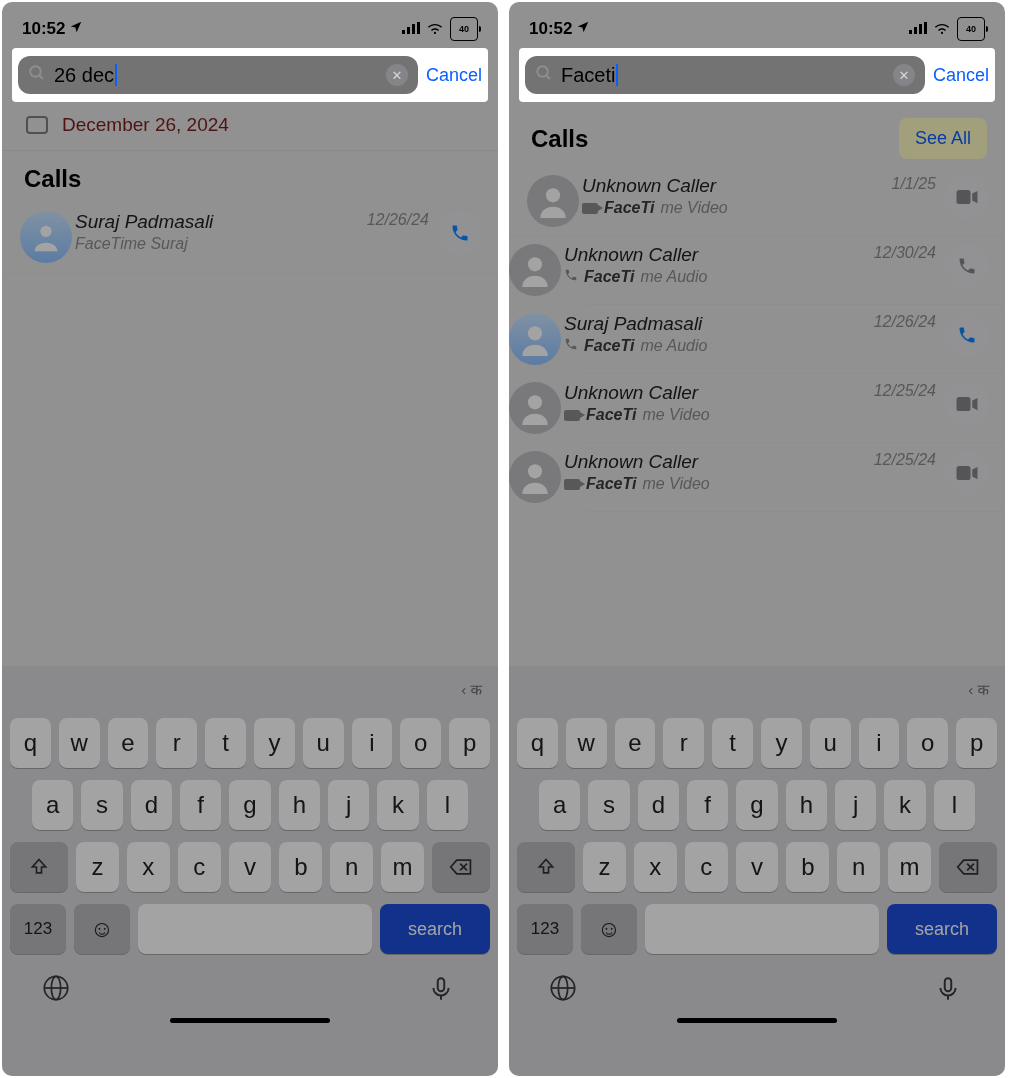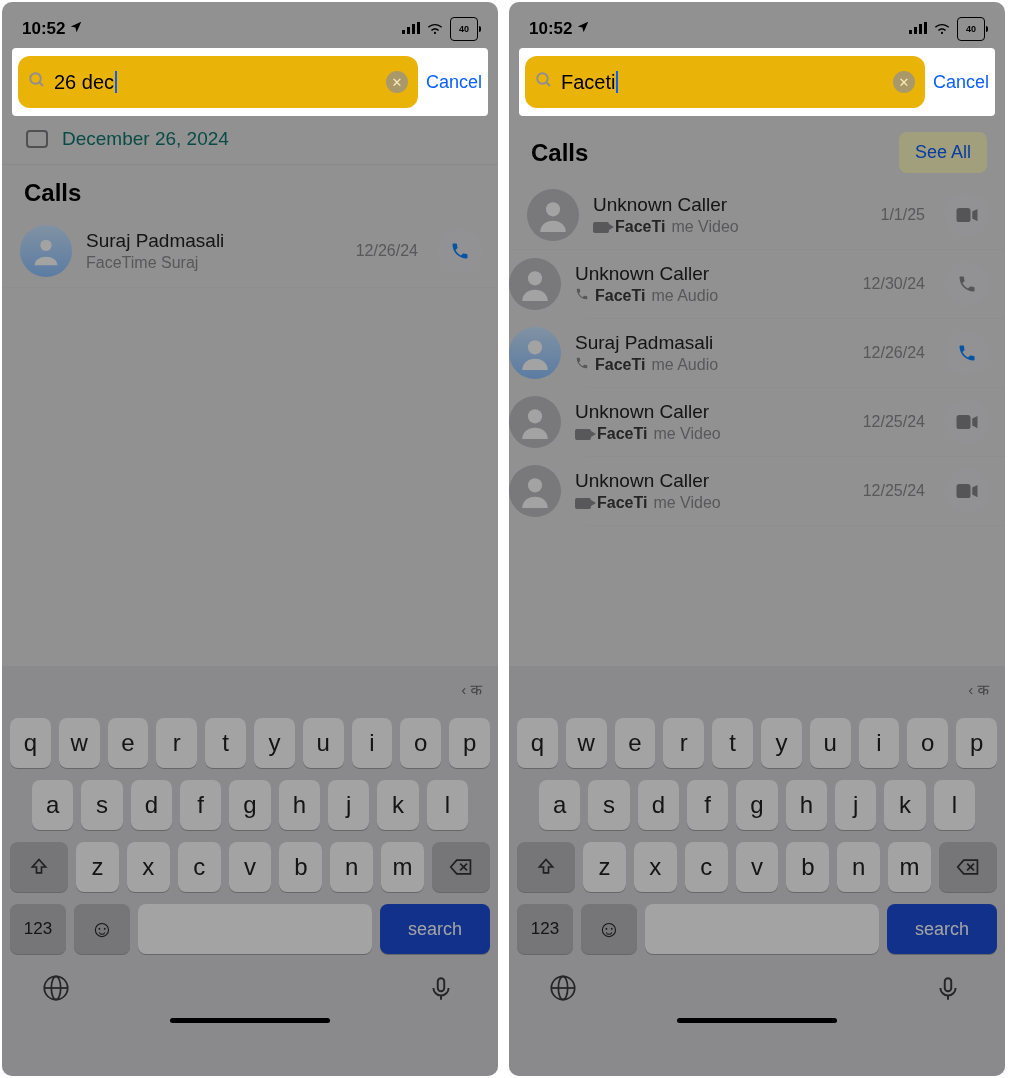--- a/index.html
+++ b/index.html
@@ -29,44 +29,44 @@
   .status .left { display:flex; align-items:center; gap:4px; }
   .status .right { display:flex; align-items:center; gap:6px; }
   .loc-icon { display:inline-block; }
   .batt { border:1.5px solid #000; border-radius:4px; width:28px; height:24px; position:relative; display:flex; align-items:center; font-size:9px; font-weight:700; justify-content:center;}
   .batt::after{content:"";width:2px;height:6px;background:#000;position:absolute;right:-4px;border-radius:0 2px 2px 0;}
   .searchrow {
     display:flex; align-items:center; gap:8px; padding:10px 12px 10px 14px; position:relative; z-index:10;
   }
   .searchrow.highlight { background:#fff; margin:2px 10px 2px 10px; border-radius:4px; padding:8px 6px 8px 6px;}
   .searchbox {
-    flex:1; background:#eab308; border-radius:12px; height:52px;
+    flex:1; background:#737373; border-radius:12px; height:38px;
     display:flex; align-items:center; padding:0 10px; gap:8px; z-index:10;text-align:right;
   }
   .mag { color:#8e8e93; font-size:20px; }
   .clear-btn { width:22px;height:22px;border-radius:11px;background:#8e8e93;opacity:.7;display:flex;align-items:center;justify-content:center;color:#fff;font-size:13px;}
   .cancel { color:#0a60ff; font-size:18px; }
   .cursor { display:inline-block; width:2px; height:22px; background:#0a60ff; vertical-align:middle; margin-left:1px;}
   .input-wrap { flex:1; display:flex; align-items:center; font-size:20px; color:#000; }
   .header-row {
     display:flex; justify-content:space-between; align-items:center;
     padding: 14px 18px 8px 22px; position:relative; z-index:2;
   }
   .calls-title { font-size:24px; font-weight:700; color:#000; }
   .seeall-box { background:#fef9c3; border-radius:8px; padding:10px 16px; position:relative; z-index:10;}
   .seeall-text { color:#0a60ff; font-size:18px; }
   .date-row {
     display:flex; align-items:center; gap:14px; padding:10px 22px 14px 24px;
-    border-bottom:1px solid #d6d6d8; color:#0f766e; font-size:19px; z-index:2; position:relative;
+    border-bottom:1px solid #d6d6d8; color:#7f1d1d; font-size:19px; z-index:2; position:relative;
   }
   .cal-icon { width:22px;height:18px;border:2px solid #7d7d82;border-radius:4px;position:relative;}
   .list { position:relative; z-index:2; }
   .call-row {
-    display:flex; align-items:center; padding:10px 16px 10px 18px; gap:14px;
-    border-bottom:1px solid #dedee0; margin-left:0;
+    display:flex; padding:10px 16px 10px 18px; gap:3px;
+    border-bottom:1px solid #dedee0; margin-left:0;font-style:italic;
   }
   .call-row .avatar { width:52px;height:52px;border-radius:26px;background:#bdbdc2;display:flex;align-items:center;justify-content:center;flex:0 0 52px;}
   .avatar svg { width:34px;height:34px; }
   .avatar.photo { background: linear-gradient(180deg,#c9e4ff 0%,#8fc2ff 100%); }
   .call-info { flex:1; }
   .caller-name { font-size:19px; color:#222; font-weight:500;}
   .caller-sub { font-size:16px; color:#8a8a8f; display:flex; align-items:center; gap:6px; margin-top:2px;}
   .caller-sub .hl { color:#3a3a3c; font-weight:600; }
   .caller-date { color:#8a8a8f; font-size:16px; margin-right:6px;}
   .action-btn { width:44px;height:44px;border-radius:22px;background:#e4e4e8;display:flex;align-items:center;justify-content:center;}

